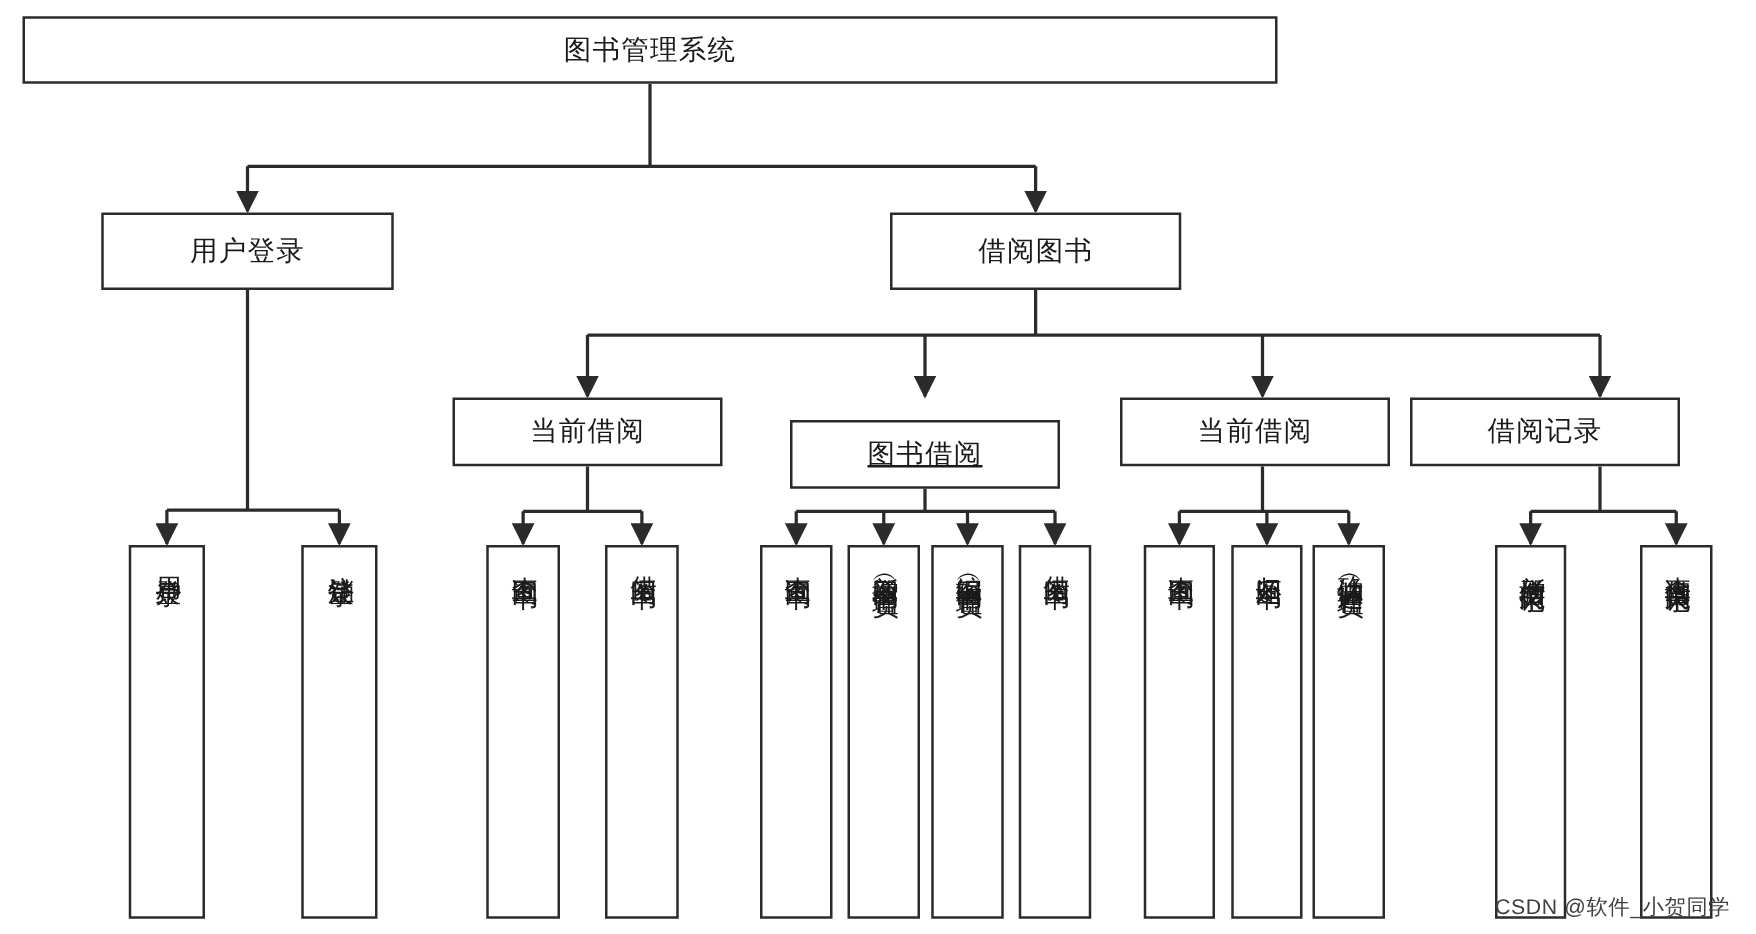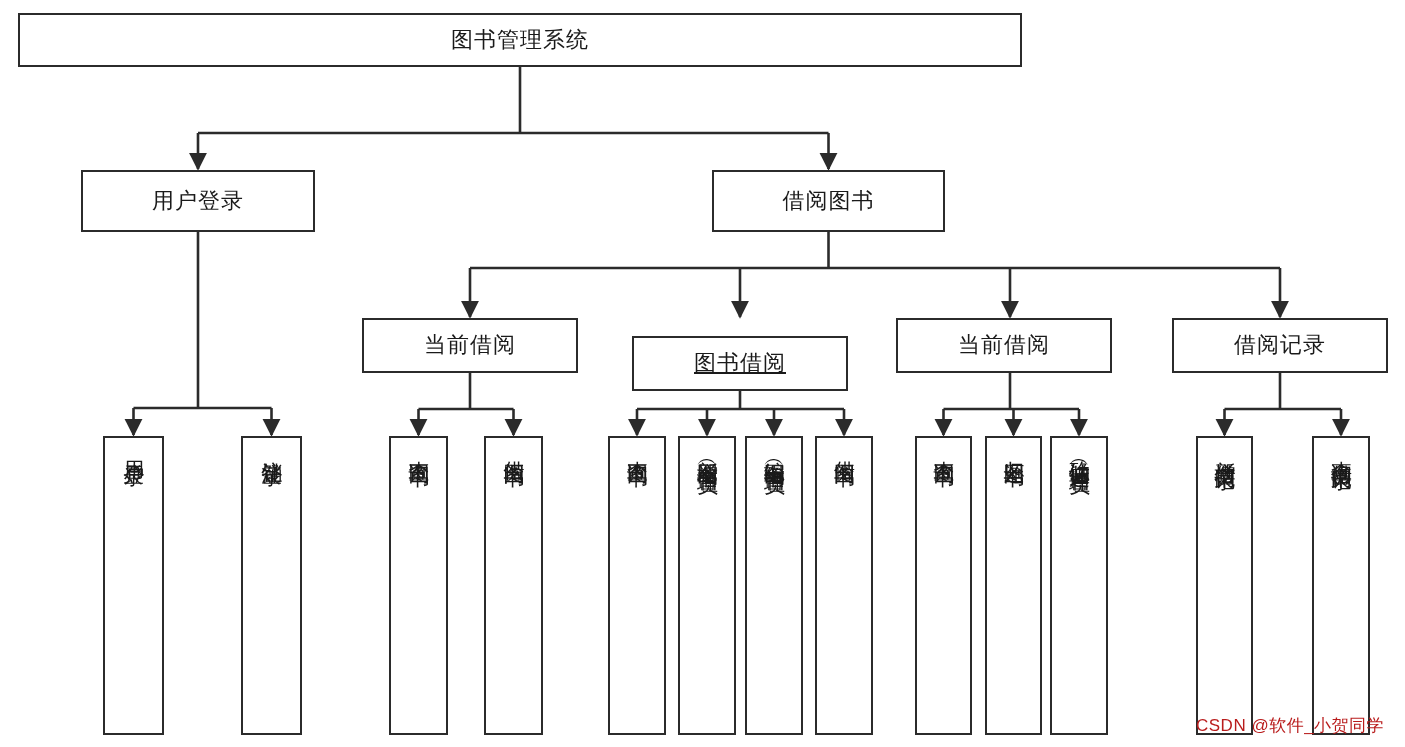--- a/index.html
+++ b/index.html
@@ -52,21 +52,21 @@
     text-orientation: upright;
     font-size: 21px;
     line-height: 1.18;
     letter-spacing: 2px;
     white-space: nowrap;
     -webkit-text-orientation: upright;
   }
   .watermark {
     position: absolute;
     font-size: 17px;
-    color: #b91c1c;
+    color: #404040;
     white-space: nowrap;
     letter-spacing: 0.5px;
   }
 </style>
 </head>
 <body>
 
 <div id="canvas">
 
   <svg id="wires" viewBox="0 0 1405 747" xmlns="http://www.w3.org/2000/svg" aria-hidden="true">
@@ -124,21 +124,21 @@
       </div>
       <div class="node horiz" style="left: 362px; top: 318px; width: 216px; height: 55px;">
         <span class="lbl">当前借阅</span>
       </div>
       <div class="node horiz" style="left: 632px; top: 336px; width: 216px; height: 55px; text-decoration: underline;">
         <span class="lbl">图书借阅</span>
       </div>
       <div class="node horiz" style="left: 896px; top: 318px; width: 216px; height: 55px;">
         <span class="lbl">当前借阅</span>
       </div>
-      <div class="node horiz" style="left: 1172px; top: 318px; width: 216px; height: 55px;">
+      <div class="node horiz" style="left: 1128px; top: 318px; width: 216px; height: 55px;">
         <span class="lbl">借阅记录</span>
       </div>
       <div class="node vert" style="left: 103px; top: 436px; width: 61px; height: 299px;">
         <span class="lbl">用户登录</span>
       </div>
       <div class="node vert" style="left: 241px; top: 436px; width: 61px; height: 299px;">
         <span class="lbl">注销登录</span>
       </div>
       <div class="node vert" style="left: 389px; top: 436px; width: 59px; height: 299px;">
         <span class="lbl">查询图书</span>

